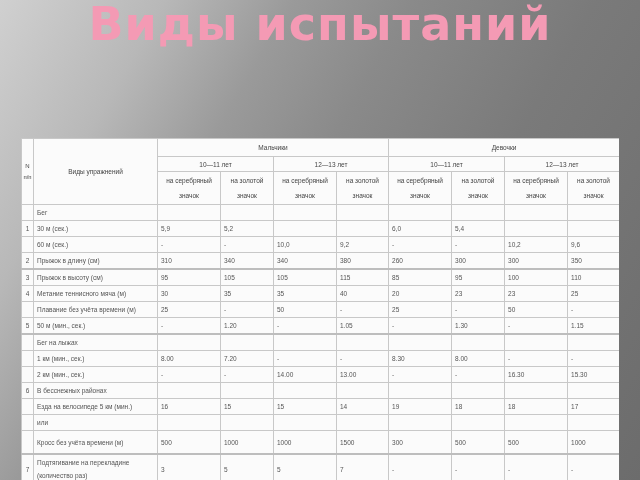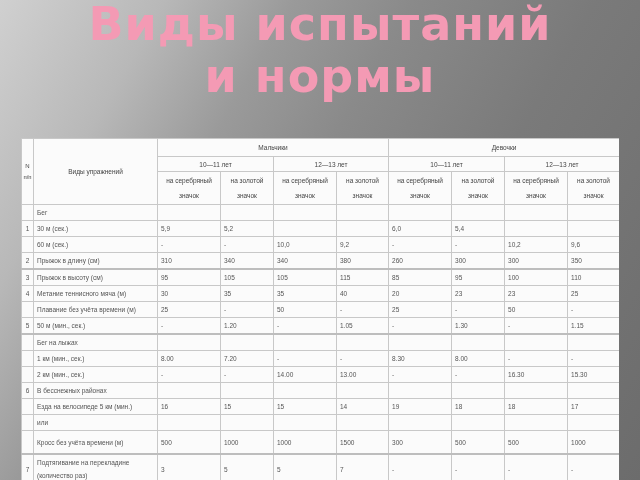--- a/index.html
+++ b/index.html
@@ -34,21 +34,20 @@
   tr.rtall td { height:22px; }
   .num { text-align:center; padding:0 1px; }
   .boldsep td { border-top:2px solid #bdbdbd; }
   .vsep { border-left:1px solid #9c9c9c; }
 </style>
 </head>
 <body>
 
 <div class="title">
   <div>Виды испытаний</div>
-  <div>и нормы</div>
 </div>
 
 <div class="table-wrap">
 <table>
   <colgroup>
     <col style="width:12px">
         <col style="width:124px">
     <col style="width:63px">
         <col style="width:53px">
         <col style="width:63px">

